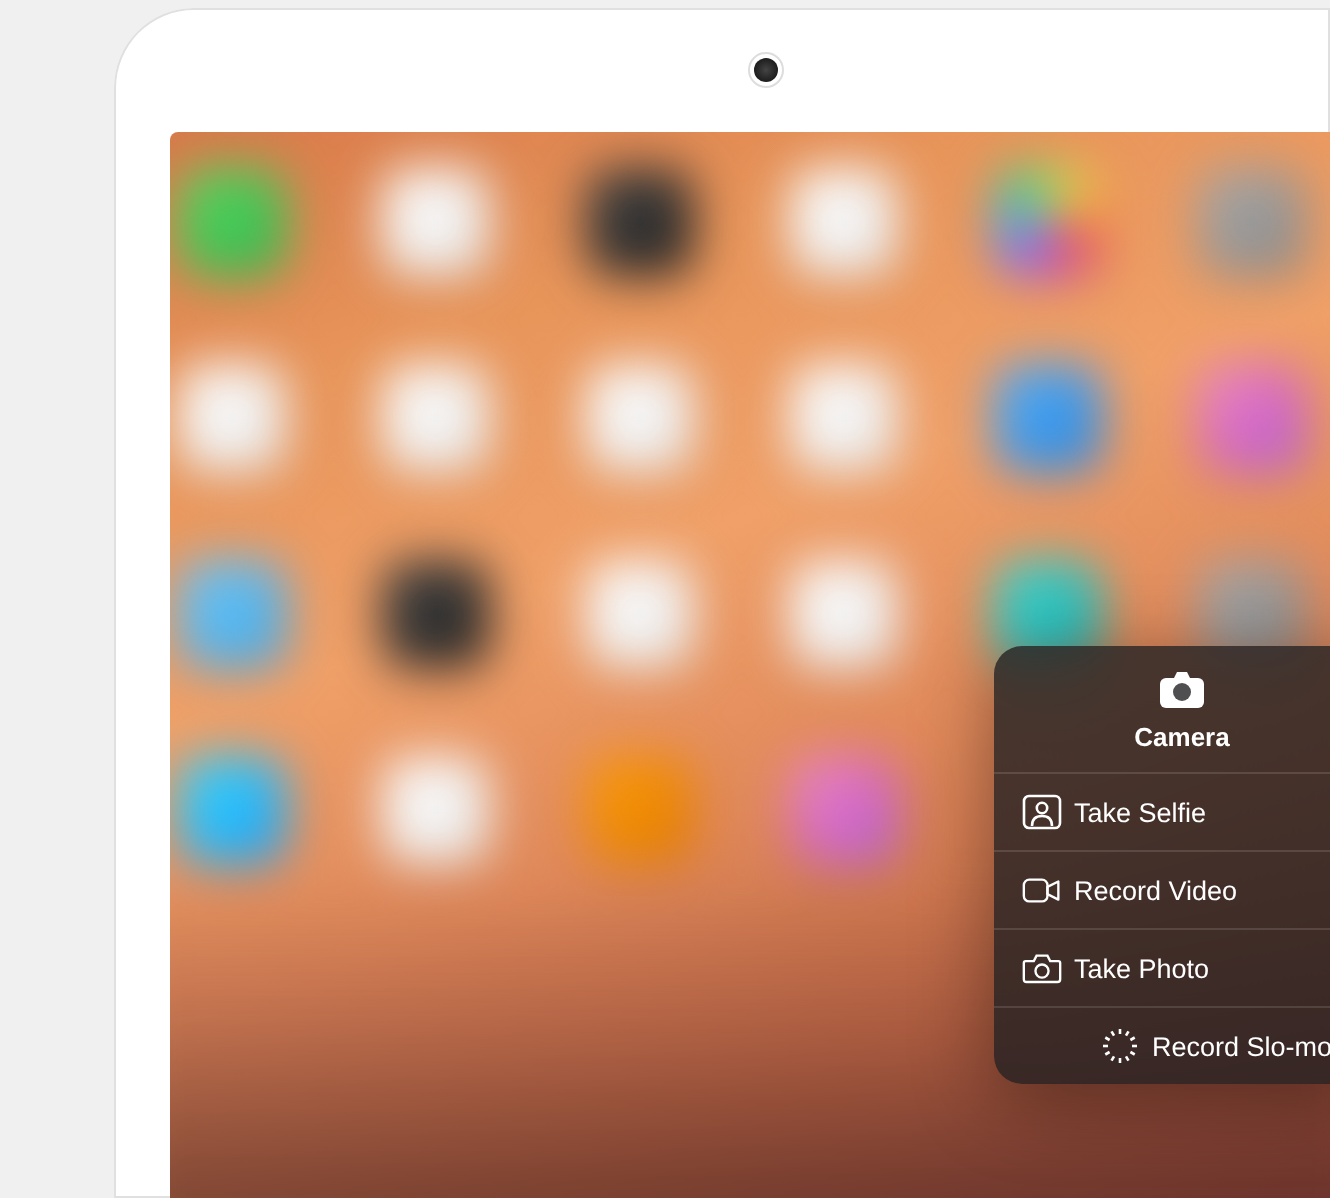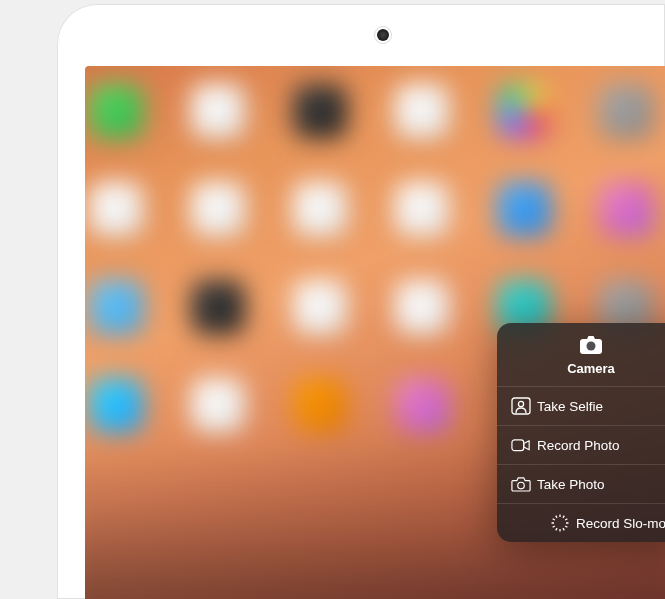--- a/index.html
+++ b/index.html
@@ -204,21 +204,21 @@
         <span class="menu-item-label">Take Selfie</span>
       </div>
 
       <div class="menu-item">
         <span class="menu-item-icon">
           <svg viewBox="0 0 22 16" fill="none" stroke="#fff" stroke-width="1.3">
             <rect x="1" y="2" width="13" height="12" rx="3"></rect>
             <path d="M14 6 L20 3 L20 13 L14 10 Z" stroke-linejoin="round"></path>
           </svg>
         </span>
-        <span class="menu-item-label">Record Photo</span>
+        <span class="menu-item-label">Record Video</span>
       </div>
 
       <div class="menu-item">
         <span class="menu-item-icon">
           <svg viewBox="0 0 22 18" fill="none" stroke="#fff" stroke-width="1.3">
             <path d="M2 5 L6.5 5 L8 2 L14 2 L15.5 5 L20 5 C20.8 5 21 5.5 21 6 L21 15 C21 16 20.5 16.5 19.5 16.5 L2.5 16.5 C1.5 16.5 1 16 1 15 L1 6 C1 5.5 1.2 5 2 5 Z"></path>
             <circle cx="11" cy="10.5" r="3.6"></circle>
           </svg>
         </span>
         <span class="menu-item-label">Take Photo</span>

